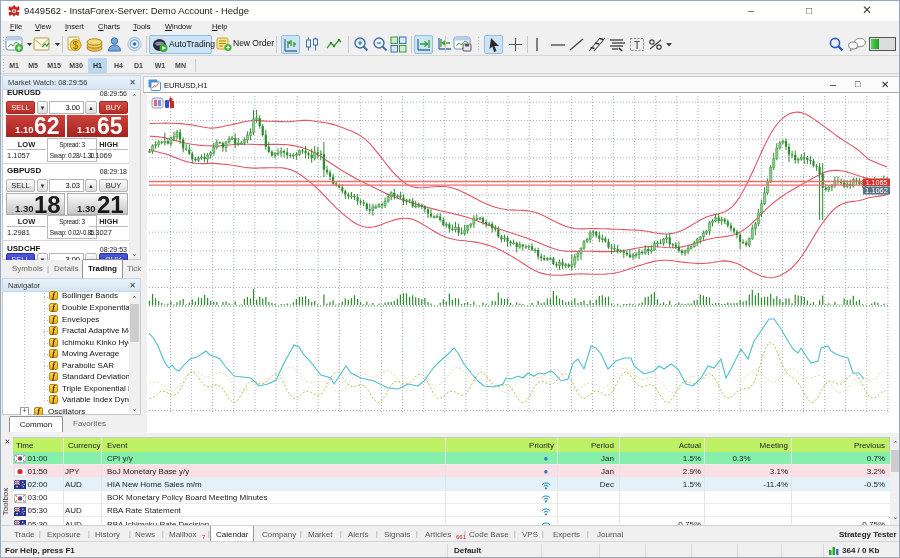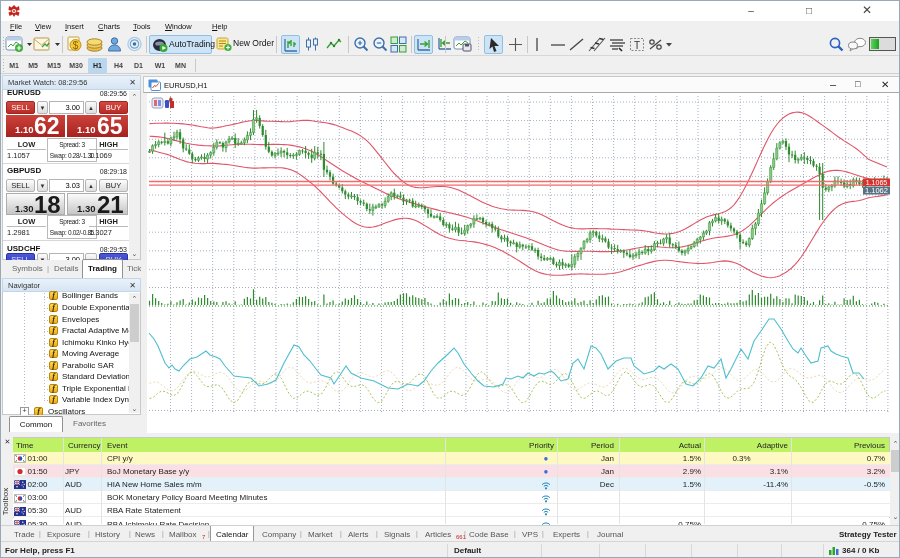--- a/index.html
+++ b/index.html
@@ -50,20 +50,21 @@
 svg { display:block; }
 </style></head>
 <body>
 
 <div class="abs titlebar">
   <svg class="abs" style="left:6px;top:3px" width="14" height="14" viewBox="0 0 14 14">
       <path d="M7 1 L9.5 3.5 L12 2 L12.5 6 L9 7 L12.5 8.5 L11.5 12 L8.5 10.5 L7 13 L5.5 10.5 L2.5 12 L1.5 8.5 L5 7 L1.5 6 L2 2 L4.5 3.5 Z" fill="#c4241d"></path>
       <circle cx="7" cy="7" r="2" fill="#fff"></circle>
       <circle cx="7" cy="7" r="1" fill="#c4241d"></circle>
     </svg>
+  <div class="abs ttl">9449562 - InstaForex-Server: Demo Account - Hedge</div>
   <div class="abs wbtn" style="left:733px">–</div>
   <div class="abs wbtn" style="left:791px;font-size:10px">□</div>
   <div class="abs wbtn" style="left:849px;font-size:12px">✕</div>
 </div>
 
 <div class="abs menubar">
   <span style="left:9px"><u>F</u>ile</span>
   <span style="left:34px"><u>V</u>iew</span>
   <span style="left:64px"><u>I</u>nsert</span>
   <span style="left:97px"><u>C</u>harts</span>
@@ -409,24 +410,24 @@
 <div class="abs" style="left:12px;top:436px;width:877px;height:88px;background:#fff;border:1px solid #c8c8c8"></div>
 <div class="abs" style="left:2px;top:437px;width:9px;height:9px;font-size:7px;color:#333;text-align:center">✕</div>
 <div class="abs" style="left:-12px;top:496px;font-size:8px;color:#333;transform:rotate(-90deg);width:32px;text-align:center">Toolbox</div>
 <div class="abs cal-hdr" style="left:12px;top:437px;width:876px;height:23px;background:#bef264;border-bottom:1px solid #e0e0e0">
     <span class="abs" style="left:3px;top:3px">Time</span>
     <span class="abs" style="left:55px;top:3px">Currency</span>
     <span class="abs" style="left:94px;top:3px">Event</span>
     <span class="abs" style="left:400px;top:3px;width:141px;text-align:right">Priority</span>
     <span class="abs" style="left:460px;top:3px;width:141px;text-align:right">Period</span>
     <span class="abs" style="left:547px;top:3px;width:141px;text-align:right">Actual</span>
-    <span class="abs" style="left:634px;top:3px;width:141px;text-align:right">Adaptive</span>
+    <span class="abs" style="left:634px;top:3px;width:141px;text-align:right">Meeting</span>
     <span class="abs" style="left:731px;top:3px;width:141px;text-align:right">Previous</span>
   </div>
-<div class="calrow" style="top:450.5px;background:#fef9c3;border-bottom:1px solid #ececec;overflow:hidden">
+<div class="calrow" style="top:450.5px;background:#86efac;border-bottom:1px solid #ececec;overflow:hidden">
     <svg class="abs" style="left:1px;top:2.5px" width="12" height="9" viewBox="0 0 12 9">
       <rect x="0.5" y="0.5" width="11" height="8" fill="#fff" stroke="#bbb"></rect>
       <path d="M6 2.2a2.3 2.3 0 0 1 0 4.6z" fill="#2a50b8"></path>
       <path d="M6 6.8a2.3 2.3 0 0 1 0-4.6z" fill="#d03030"></path>
       <path d="M1.5 1.5l1.5 1M9 6.5l1.5 1M9 2.5l1.5-1M1.5 7.5l1.5-1" stroke="#222" stroke-width="0.8"></path>
     </svg>
     <span class="abs" style="left:14.5px">01:00</span>
     <span class="abs" style="left:94px">CPI y/y</span>
     <span class="abs" style="left:528px;top:2px;width:10px;text-align:center;color:#3b6fd4;font-size:8px">●</span>
     <span class="abs" style="left:460px;width:141px;text-align:right">Jan</span>

